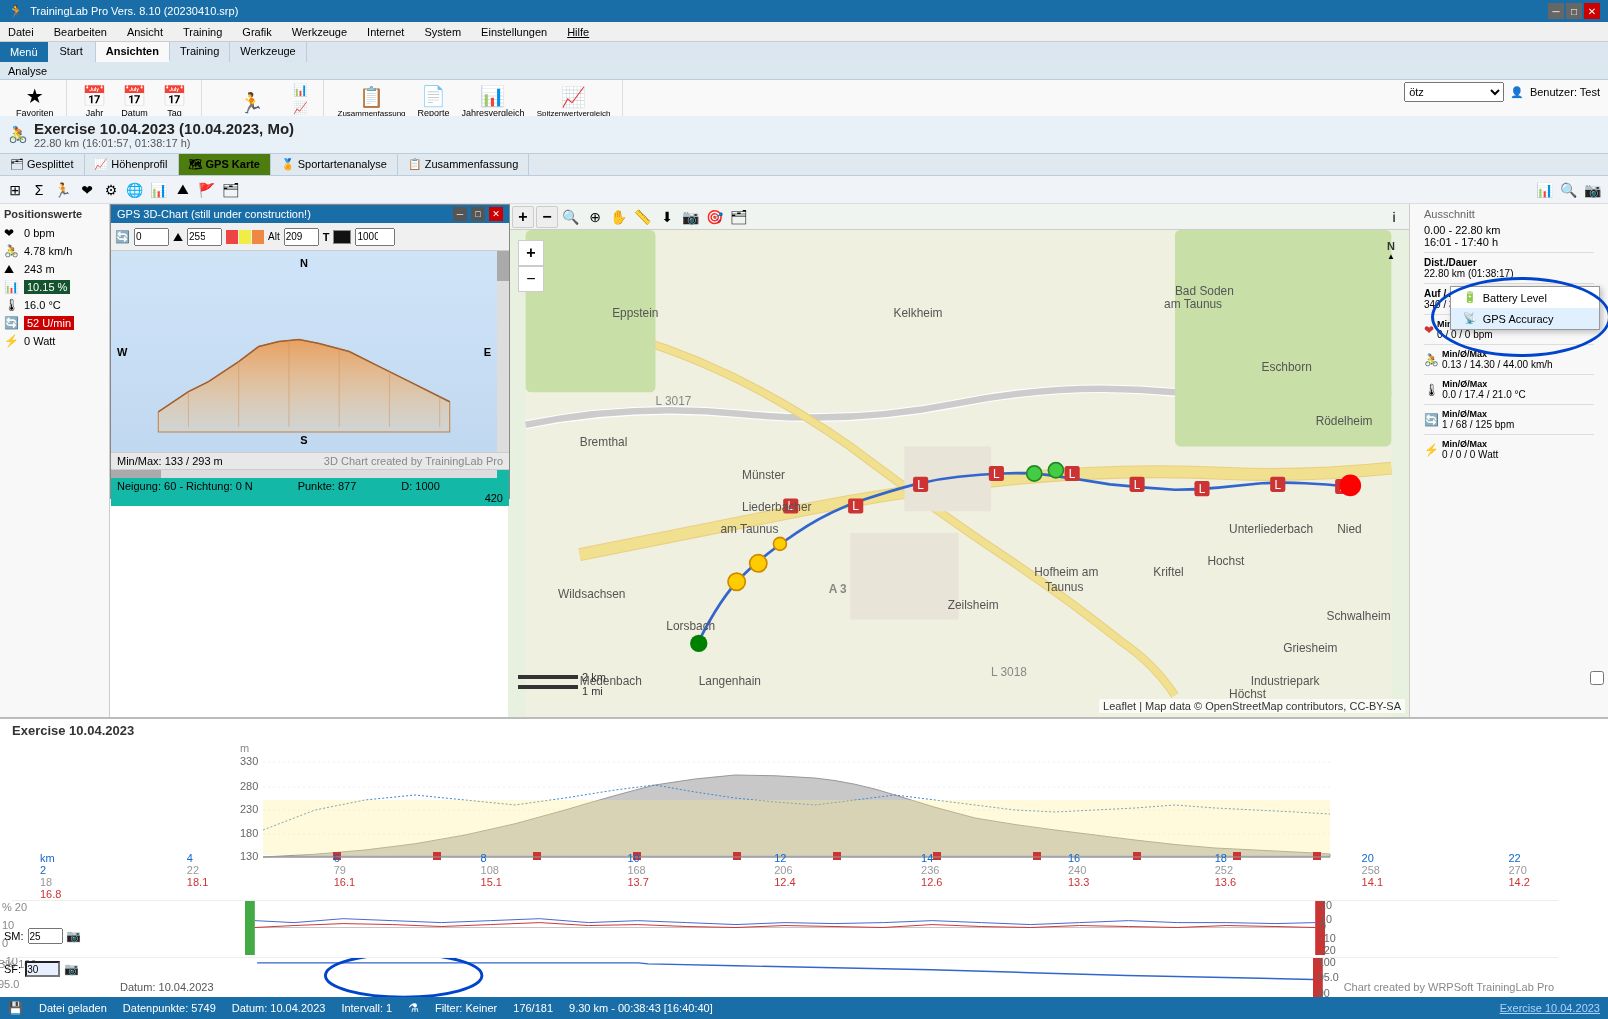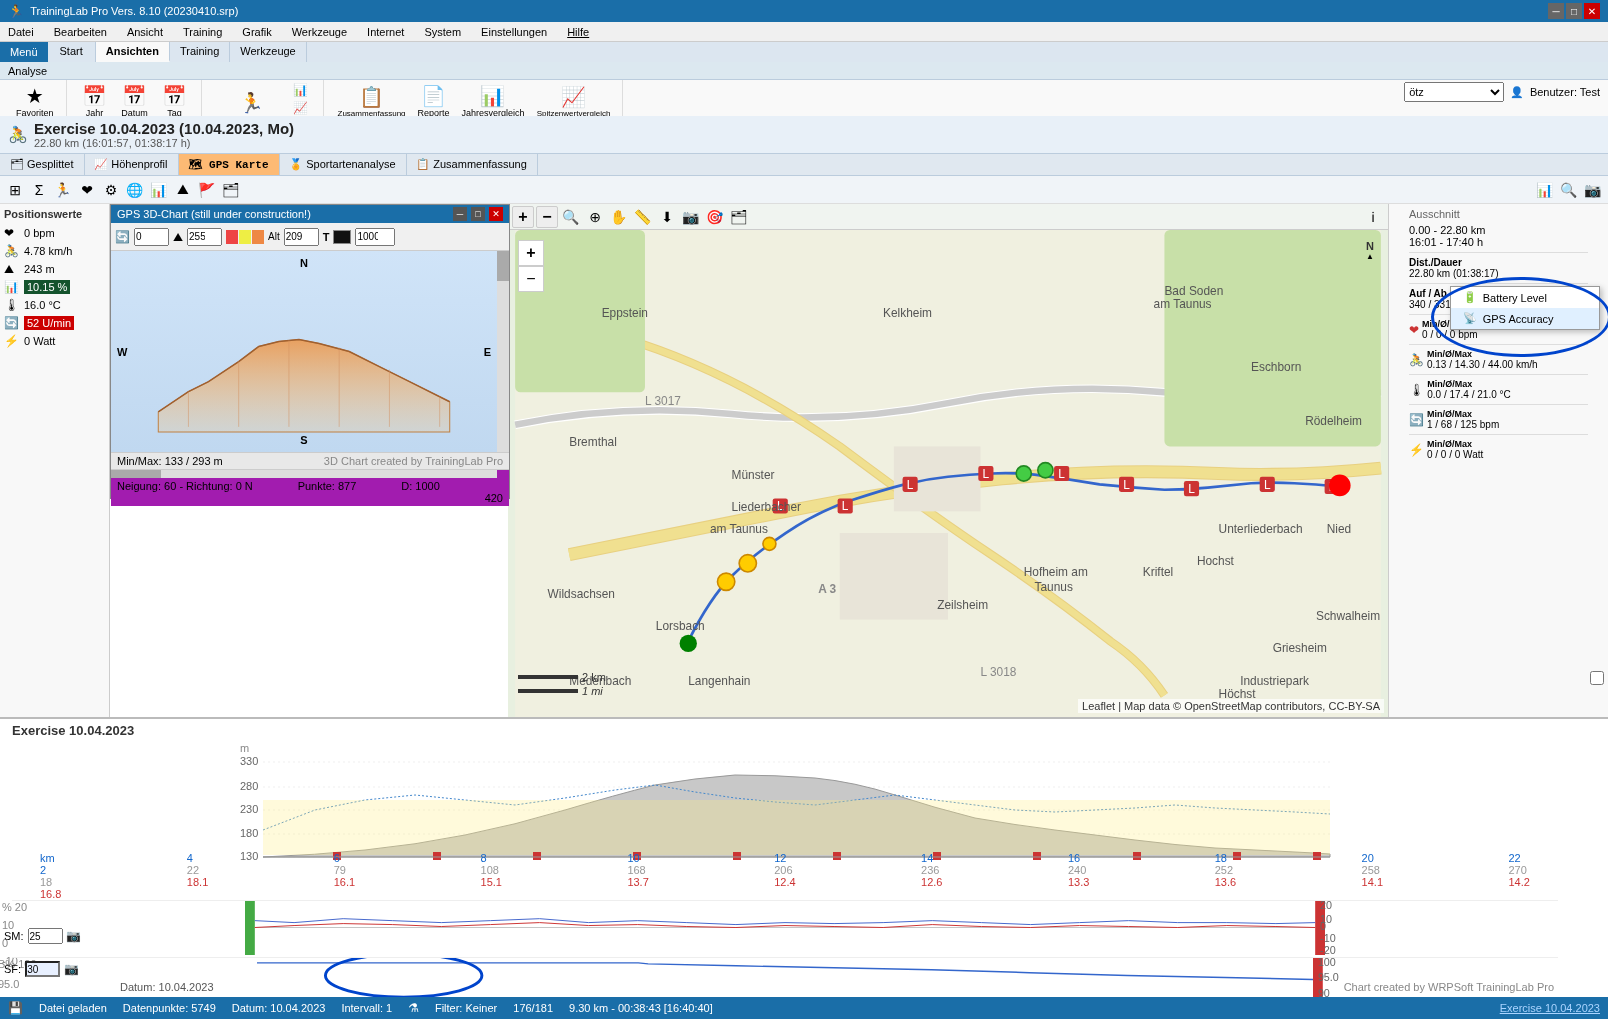--- a/index.html
+++ b/index.html
@@ -149,23 +149,22 @@
     .view-tab {
       padding: 3px 10px;
       cursor: pointer;
       border-right: 1px solid #bcd;
       font-size: 11px;
       display: flex;
       align-items: center;
       gap: 4px;
     }
     .view-tab.active {
-      background: #fdba74;
+      background: #4d7c0f;
       font-weight: bold;
-      font-family: Liberation Mono, monospace;
     }
 
     
     #toolbar-icons {
       display: flex;
       align-items: center;
       background: #f0f4f8;
       height: 28px;
       padding: 0 4px;
       border-bottom: 1px solid #ddd;
@@ -282,24 +281,24 @@
       position: absolute;
       top: 26px;
       left: 0;
       right: 0;
       bottom: 0;
       background: #e8f0e0;
     }
 
     
     #right-panel {
-      width: 220px;
+      width: 199px;
       background: #f8f8f8;
       border-left: 1px solid #ccc;
-      padding: 4px 20px;
+      padding: 4px 14px;
       font-size: 10px;
       overflow-y: auto;
       flex-shrink: 0;
       position: relative;
     }
 
     
     #bottom-charts {
       height: 270px;
       border-top: 1px solid #bbb;
@@ -654,21 +653,21 @@
           <div style="width:12px; background:#ddd; position:relative;">
             <div style="width:12px; height:30px; background:#aaa; position:absolute; top:0;"></div>
           </div>
         </div>
 
         <div style="background:#e8e8e8; padding:2px 6px; font-size:10px; display:flex; justify-content:space-between; border-top:1px solid #ccc;">
           <span>Min/Max: 133 / 293 m</span>
           <span style="color:#888;">3D Chart created by TrainingLab Pro</span>
         </div>
 
-        <div style="background:#a21caf; padding:2px 6px; font-size:10px; display:flex; justify-content:space-between; border-top:1px solid #ccc; position:relative;">
+        <div style="background:#14b8a6; padding:2px 6px; font-size:10px; display:flex; justify-content:space-between; border-top:1px solid #ccc; position:relative;">
 
           <div style="position:absolute; top:0; left:0; right:12px; height:8px; background:#ddd;">
             <div style="width:50px; height:8px; background:#aaa; position:absolute; left:0;"></div>
           </div>
           <span style="margin-top:8px;">Neigung: 60 - Richtung: 0 N</span>
           <span style="margin-top:8px;">Punkte: 877</span>
           <span style="margin-top:8px;">D: 1000</span>
           <span style="margin-top:20px;">420</span>
         </div>
       </div>
@@ -787,21 +786,21 @@
             <div style="font-size:11px; font-weight:bold; color:#333; text-align:center;">N</div>
             <div style="font-size:8px; text-align:center;">▲</div>
           </div>
 
           
           <div style="position:absolute; bottom:20px; left:10px; font-size:9px; color:#333;">
             <div style="display:flex; align-items:center; gap:4px;">
               <div style="width:60px; height:4px; background:#333;"></div>
               <span>2 km</span>
             </div>
-            <div style="display:flex; align-items:center; gap:4px; margin-top:2px;font-style:italic;">
+            <div style="display:flex; gap:4px; margin-top:2px;">
               <div style="width:60px; height:4px; background:#333;"></div>
               <span>1 mi</span>
             </div>
           </div>
 
           
           <div style="position:absolute; bottom:4px; right:4px; font-size:9px; color:#333; background:rgba(255,255,255,0.7); padding:1px 4px;">
             <span>Leaflet | Map data © OpenStreetMap contributors, CC-BY-SA</span>
           </div>
         </div>

